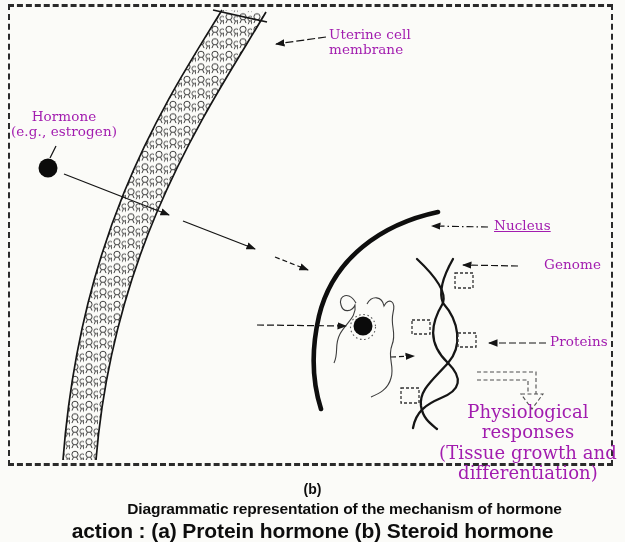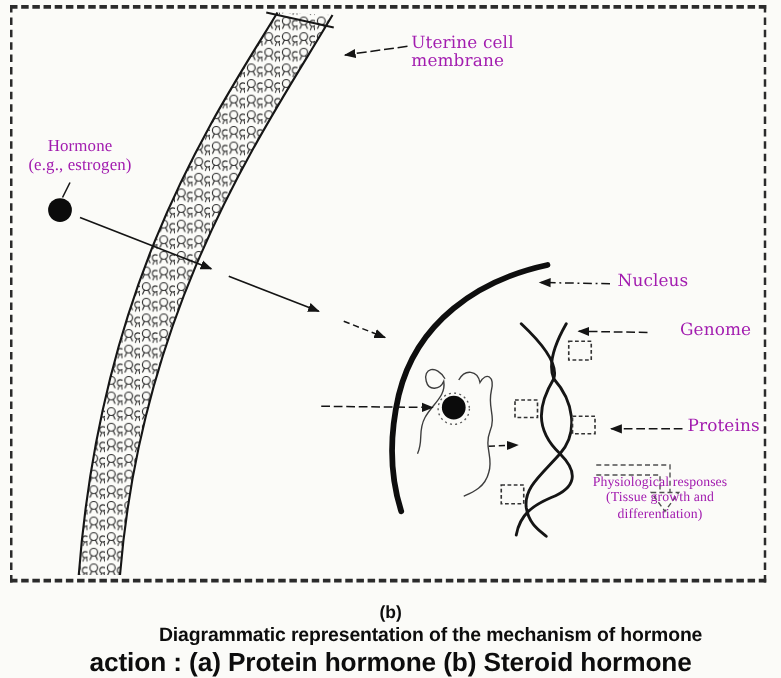--- a/index.html
+++ b/index.html
@@ -20,21 +20,21 @@
     background:transparent;
   }
   svg.art{position:absolute;left:0;top:0;}
   .lbl{
     position:absolute;
     font-size:13.5px;line-height:1.13;
     white-space:pre-line;
     color:#a21caf;
     letter-spacing:.1px;
   }
-  .lbl.center{text-align:center;font-family:Liberation Serif, serif;}
+  .lbl.center{text-align:center;}
   .caption{
     position:absolute;left:0;width:625px;text-align:center;
     font-family:"Liberation Sans", sans-serif;
     font-weight:700;color:#0d0d0d;
   }
   .cap-b{top:481px;font-size:14px;}
   .cap-1{top:500px;font-size:15.5px;letter-spacing:-0.1px;margin-left:32px;}
   .cap-2{top:519px;font-size:21px;letter-spacing:-0.1px;}
 </style>
 </head>
@@ -127,28 +127,28 @@
       <path d="M 521,394 L 543,394 L 532,409 Z"></path>
     </g>
   </svg>
 
   <div class="lbl center" style="left:8px;top:109px;width:112px;">Hormone
 (e.g., estrogen)</div>
 
   <div class="lbl" style="left:329px;top:27px;">Uterine cell
 membrane</div>
 
-  <div class="lbl" style="left:494px;top:218px;">Nucleus</div>
+  <div class="lbl" style="left:494px;top:218px;text-decoration:underline;">Nucleus</div>
 
   <div class="lbl" style="left:544px;top:257px;">Genome</div>
 
 
   <div class="lbl" style="left:550px;top:334px;">Proteins</div>
 
-  <div class="lbl center" style="left:437px;top:380px;width:182px;font-size:11px;">Physiological responses
+  <div class="lbl center" style="left:437px;top:402px;width:182px;font-size:18px;">Physiological responses
 (Tissue growth and
 differentiation)</div>
 
   <div class="caption cap-b">(b)</div>
   <div class="caption cap-1">Diagrammatic representation of the mechanism of hormone</div>
   <div class="caption cap-2">action : (a) Protein hormone (b) Steroid hormone</div>
 
 </div>
 
 </body></html>

